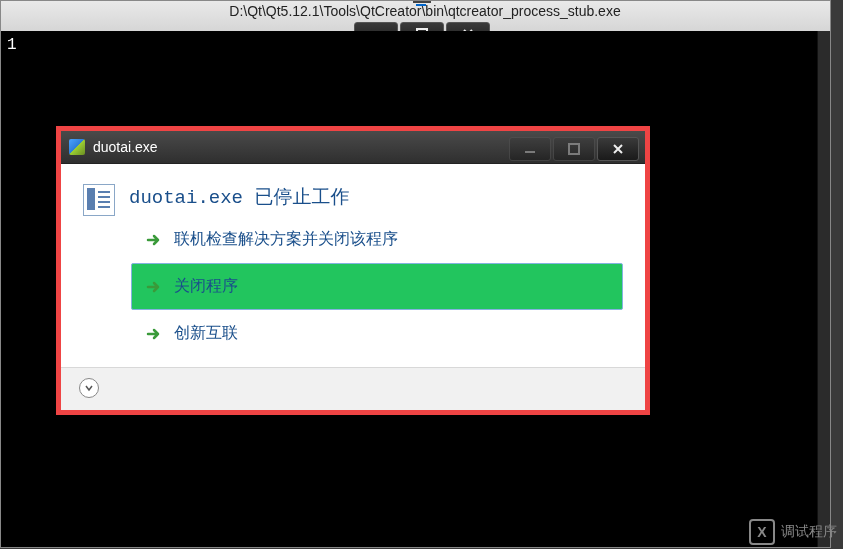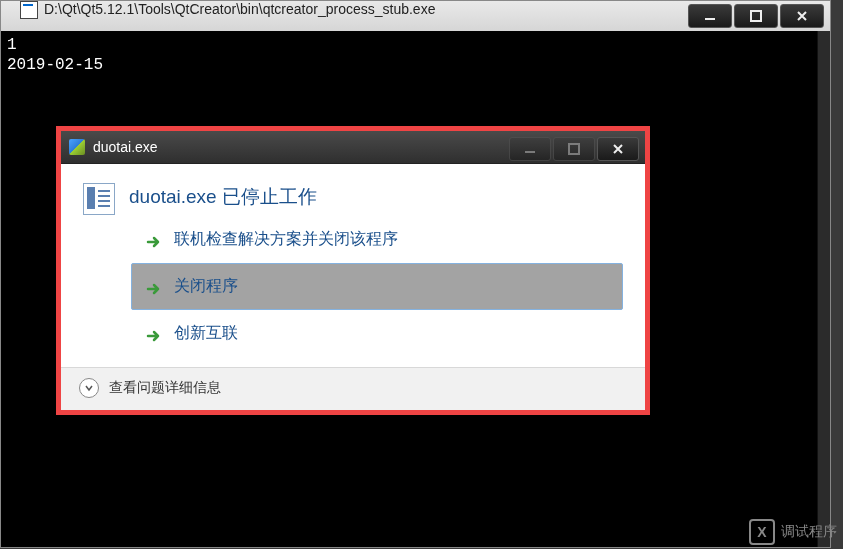--- a/index.html
+++ b/index.html
@@ -24,21 +24,23 @@
     border: 1px solid #888;
     box-sizing: border-box;
   }
   .console-titlebar {
     position: absolute;
     top: 0; left: 0; right: 0;
     height: 30px;
     background: linear-gradient(to bottom, #e9e9e9, #d6d6d6);
     border-bottom: 1px solid #9a9a9a;
     display: flex;
+    align-items: center;
     padding-left: 19px;
+    flex-direction: column;
   }
   .console-titlebar .title-icon {
     width: 16px; height: 16px;
     background: #fff;
     border: 1px solid #444;
     margin-right: 6px;
     position: relative;
   }
   .console-titlebar .title-icon::before {
     content:"";
@@ -135,21 +137,22 @@
   }
   .crash-btn.disabled { opacity: 0.5; }
 
   .crash-body {
     background: #fff;
     padding: 18px 22px 10px 22px;
     border-bottom: 1px solid #d8d8d8;
   }
   .crash-header-row {
     display:flex;
-    align-items:center;
+    align-items:flex-end;
+    font-family:Liberation Mono, monospace;
   }
   .crash-header-row .big-icon {
     width: 30px;
     height: 30px;
     margin-right: 14px;
     background: #fff;
     border: 1px solid #8aa7c7;
     position:relative;
     flex:none;
   }
@@ -176,31 +179,31 @@
   .crash-sub {
     font-size: 14px;
     color: #333;
     margin: 6px 0 24px 0;
   }
   .action-list {
     margin-left: 48px;
   }
   .action-item {
     display:flex;
-    align-items:flex-end;
+    align-items:center;
     padding:12px 14px;
     font-size: 16px;
     color: #1a4f8b;
     cursor: pointer;
     border: 1px solid transparent;
     border-radius: 2px;
   }
   .action-item.selected {
     border: 1px solid #84b2e0;
-    background: #a3a3a3;
+    background: #22c55e;
   }
   .action-item .arrow {
     width: 16px; height:16px;
     margin-right: 12px;
     flex:none;
   }
   .action-item .arrow svg { display:block; }
 
   .crash-footer {
     background:#f1f1f1;
@@ -261,21 +264,20 @@
       </div>
       <div class="title-btn">
         <svg width="12" height="12">
             <path d="M2 2 L10 10 M10 2 L2 10" stroke="#eee" stroke-width="2"></path>
           </svg>
       </div>
     </div>
   </div>
   <div class="console-body">
     <div>1</div>
-    <div>2019-02-15</div>
   </div>
   <div class="scroll-stub"></div>
 </div>
 
 <div class="crash-dialog">
   <div class="crash-titlebar">
     <div class="app-icon"></div>
     <div class="crash-title">duotai.exe</div>
     <div class="crash-controls">
       <div class="crash-btn disabled">
@@ -331,20 +333,19 @@
       </div>
     </div>
   </div>
 
   <div class="crash-footer">
     <div class="expand-circle">
       <svg width="10" height="10">
           <path d="M2 3 L5 7 L8 3" stroke="#555" stroke-width="1.5" fill="none"></path>
         </svg>
     </div>
-    <div class="crash-footer-label">查看问题详细信息</div>
   </div>
 </div>
 
 <div class="watermark">
   <div class="watermark-badge">X</div>
   <span>调试程序</span>
 </div>
 
 </body></html>

